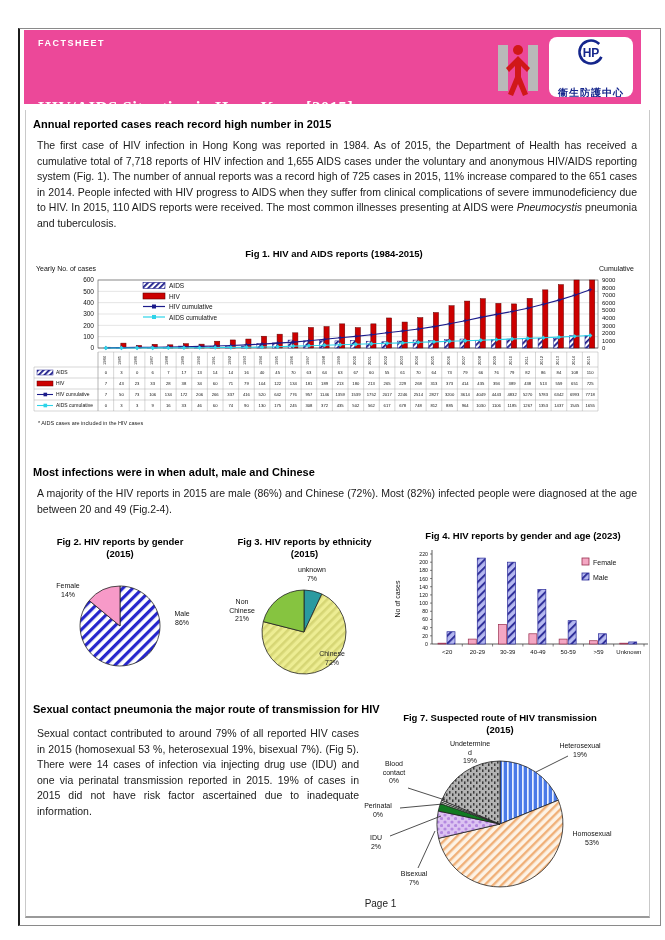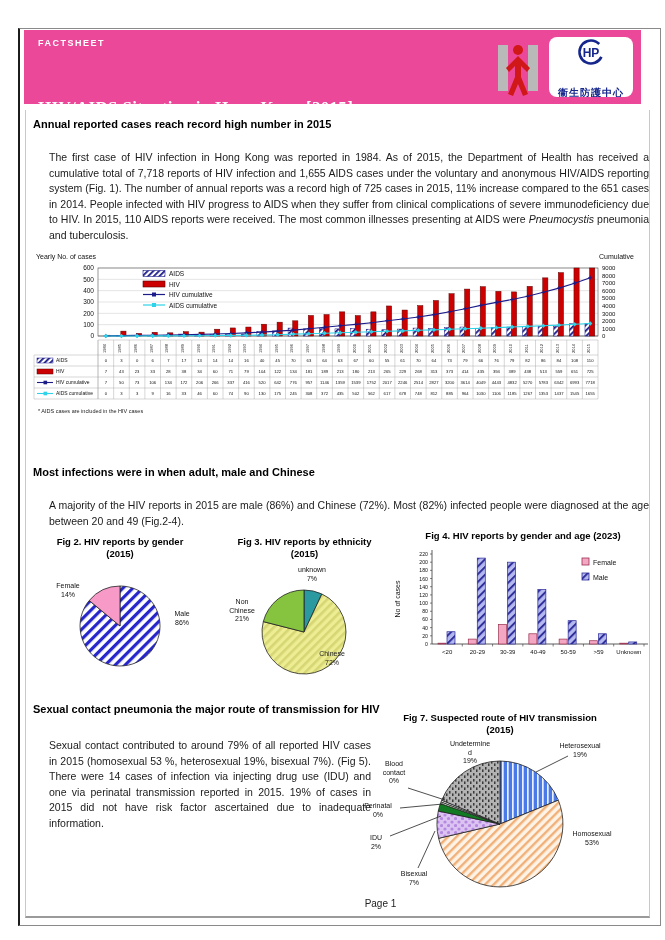--- a/index.html
+++ b/index.html
@@ -8,21 +8,21 @@
   .abs{position:absolute;}
   .page-frame{left:18px;top:28px;width:640px;height:896px;
       border:1px solid #8a8a8a;border-left:2px solid #1c1c1c;}
   .content-frame{left:25px;top:110px;width:623px;height:806px;
       border-left:1px solid #c9c9c9;border-right:1px solid #c9c9c9;border-bottom:2px solid #9a9a9a;}
   .header-band{left:24px;top:30px;width:617px;height:74px;}
   .eyebrow{left:14px;top:8px;font-size:9px;font-weight:bold;letter-spacing:1.5px;color:#fff;}
   .page-title{left:14px;top:32px;font-size:17px;font-weight:bold;color:#fff;
       font-family:"Liberation Serif","DejaVu Serif",serif;letter-spacing:.3px;margin-top:36px;}
   .h2{font-size:11px;font-weight:bold;color:#000;text-align:center;}
-  .para{font-size:10.5px;line-height:15.6px;text-align:justify;color:#1a1a1a;margin:16px;}
+  .para{font-size:10.5px;line-height:15.6px;text-align:justify;color:#1a1a1a;margin:4px;}
   .figtitle{font-size:9.5px;font-weight:bold;text-align:center;color:#000;line-height:12px;}
   .chp-box{right:8px;top:7px;width:84px;height:60px;background:#fff;border-radius:8px;
       text-align:center;overflow:hidden;}
   .chp-cn{font-size:10px;font-weight:bold;color:#15268c;letter-spacing:1px;line-height:11px;margin-top:16px;}
   .chp-en{font-size:4.6px;color:#c21212;line-height:6px;}
   .footer{left:0;top:898px;width:665px;text-align:center;font-size:10px;color:#222;margin-left:48px;}
   svg text{font-family:"Liberation Sans","DejaVu Sans",sans-serif;}
 </style>
 </head>
 <body>
@@ -87,20 +87,21 @@
     </svg>
     <div class="chp-cn">衞生防護中心</div>
     <div class="chp-en">Center for Health Protection</div>
   </div>
 </div>
 
 <div class="abs h2" style="left:33px;top:118px">Annual reported cases reach record high number in 2015</div>
 <p class="abs para" style="left:33px;top:134px;width:600px"><span>The first case of HIV infection in Hong Kong was reported in 1984. As of 2015, the Department of Health has received a cumulative total of 7,718 reports of HIV infection and 1,655 AIDS cases under the voluntary and anonymous HIV/AIDS reporting system (Fig. 1). The number of annual reports was a record high of 725 cases in 2015, 11% increase compared to the 651 cases in 2014. People infected with HIV progress to AIDS when they suffer from clinical complications of severe immunodeficiency due to HIV. In 2015, 110 AIDS reports were received. The most common illnesses presenting at AIDS were </span><span style="font-style: italic;">Pneumocystis</span><span> pneumonia and tuberculosis.</span></p>
 
 <div class="abs" style="left:28px;top:248px;width:612px">
+  <div class="figtitle">Fig 1. HIV and AIDS reports (1984-2015)</div>
   <svg id="fig1-svg" width="612" height="174">
       <text x="8" y="11" font-size="7" text-anchor="start" fill="#111">Yearly No. of cases</text>
       <text x="606" y="11" font-size="7" text-anchor="end" fill="#111">Cumulative</text>
       <line x1="70" y1="88" x2="570" y2="88" stroke="#555" stroke-width="0.5"></line>
       <text x="66" y="90.2" font-size="6.5" text-anchor="end" fill="#111">0</text>
       <line x1="70" y1="76.66666666666667" x2="570" y2="76.66666666666667" stroke="#c9c9c9" stroke-width="0.5"></line>
       <text x="66" y="78.86666666666667" font-size="6.5" text-anchor="end" fill="#111">100</text>
       <line x1="70" y1="65.33333333333334" x2="570" y2="65.33333333333334" stroke="#c9c9c9" stroke-width="0.5"></line>
       <text x="66" y="67.53333333333335" font-size="6.5" text-anchor="end" fill="#111">200</text>
       <line x1="70" y1="54" x2="570" y2="54" stroke="#c9c9c9" stroke-width="0.5"></line>

